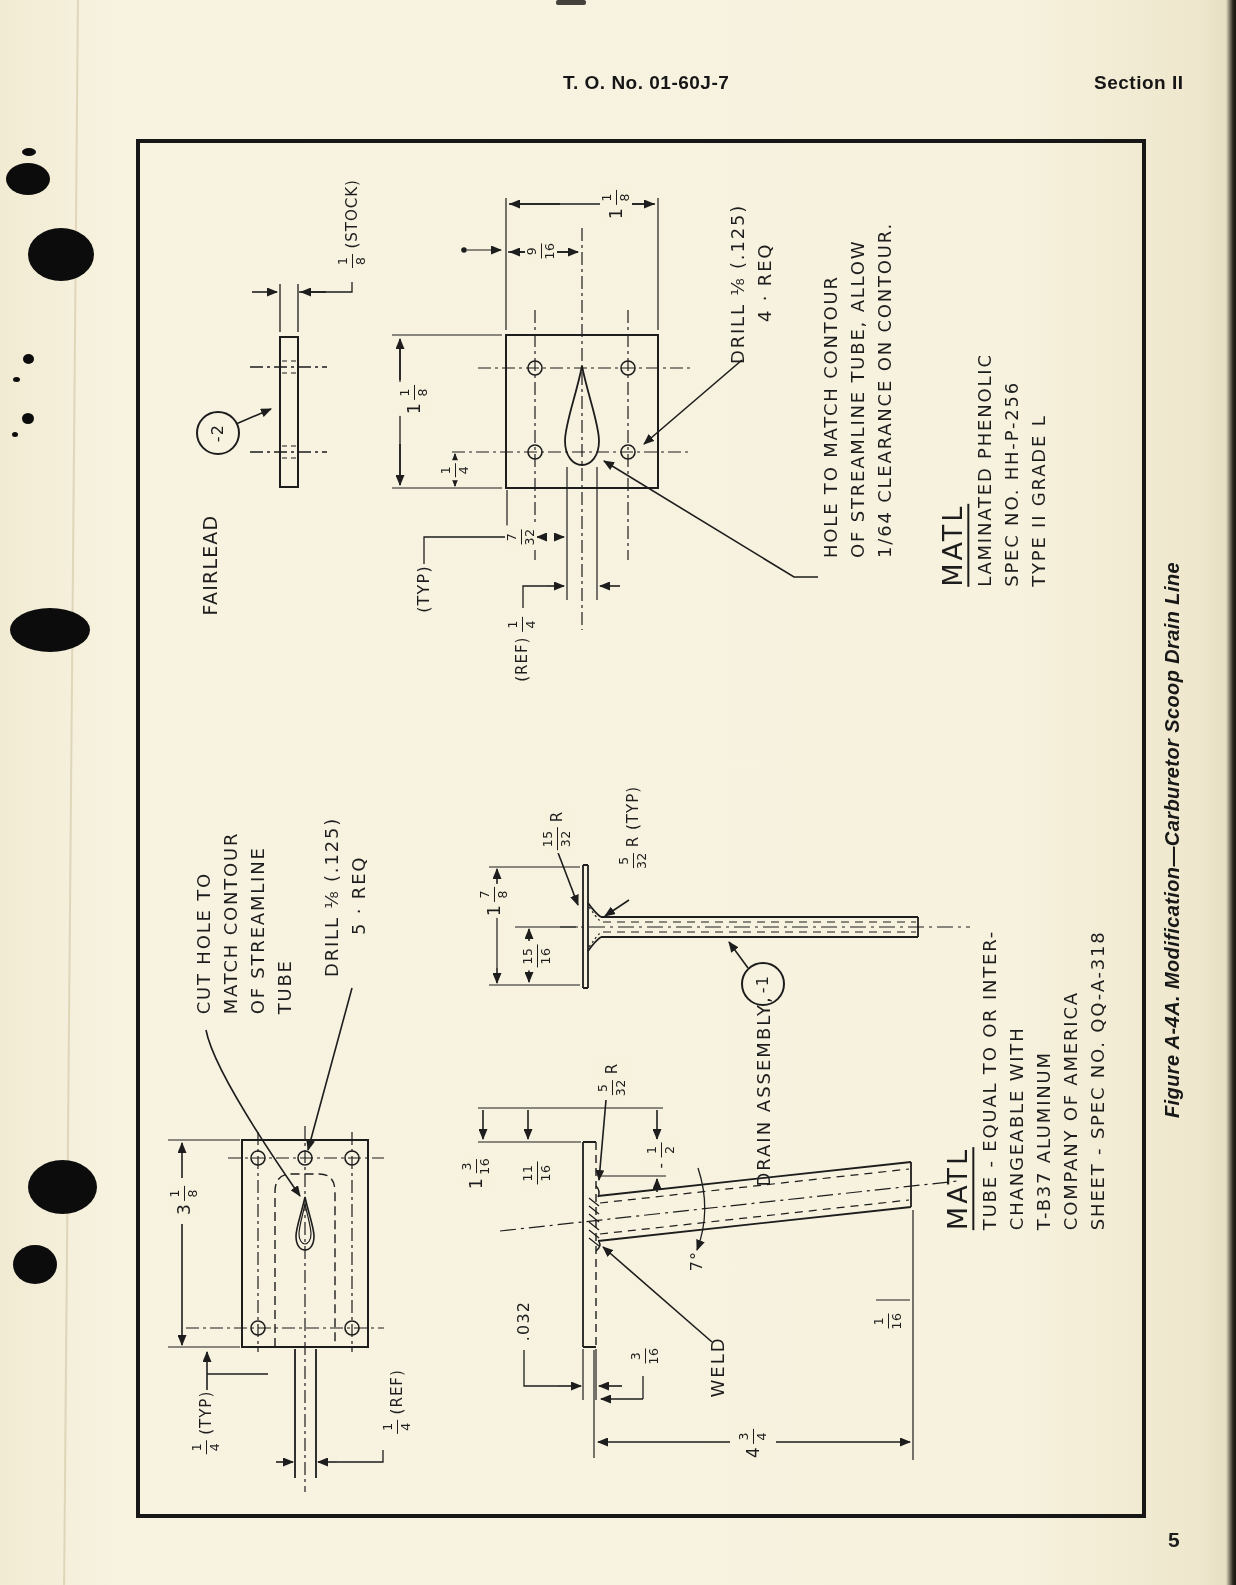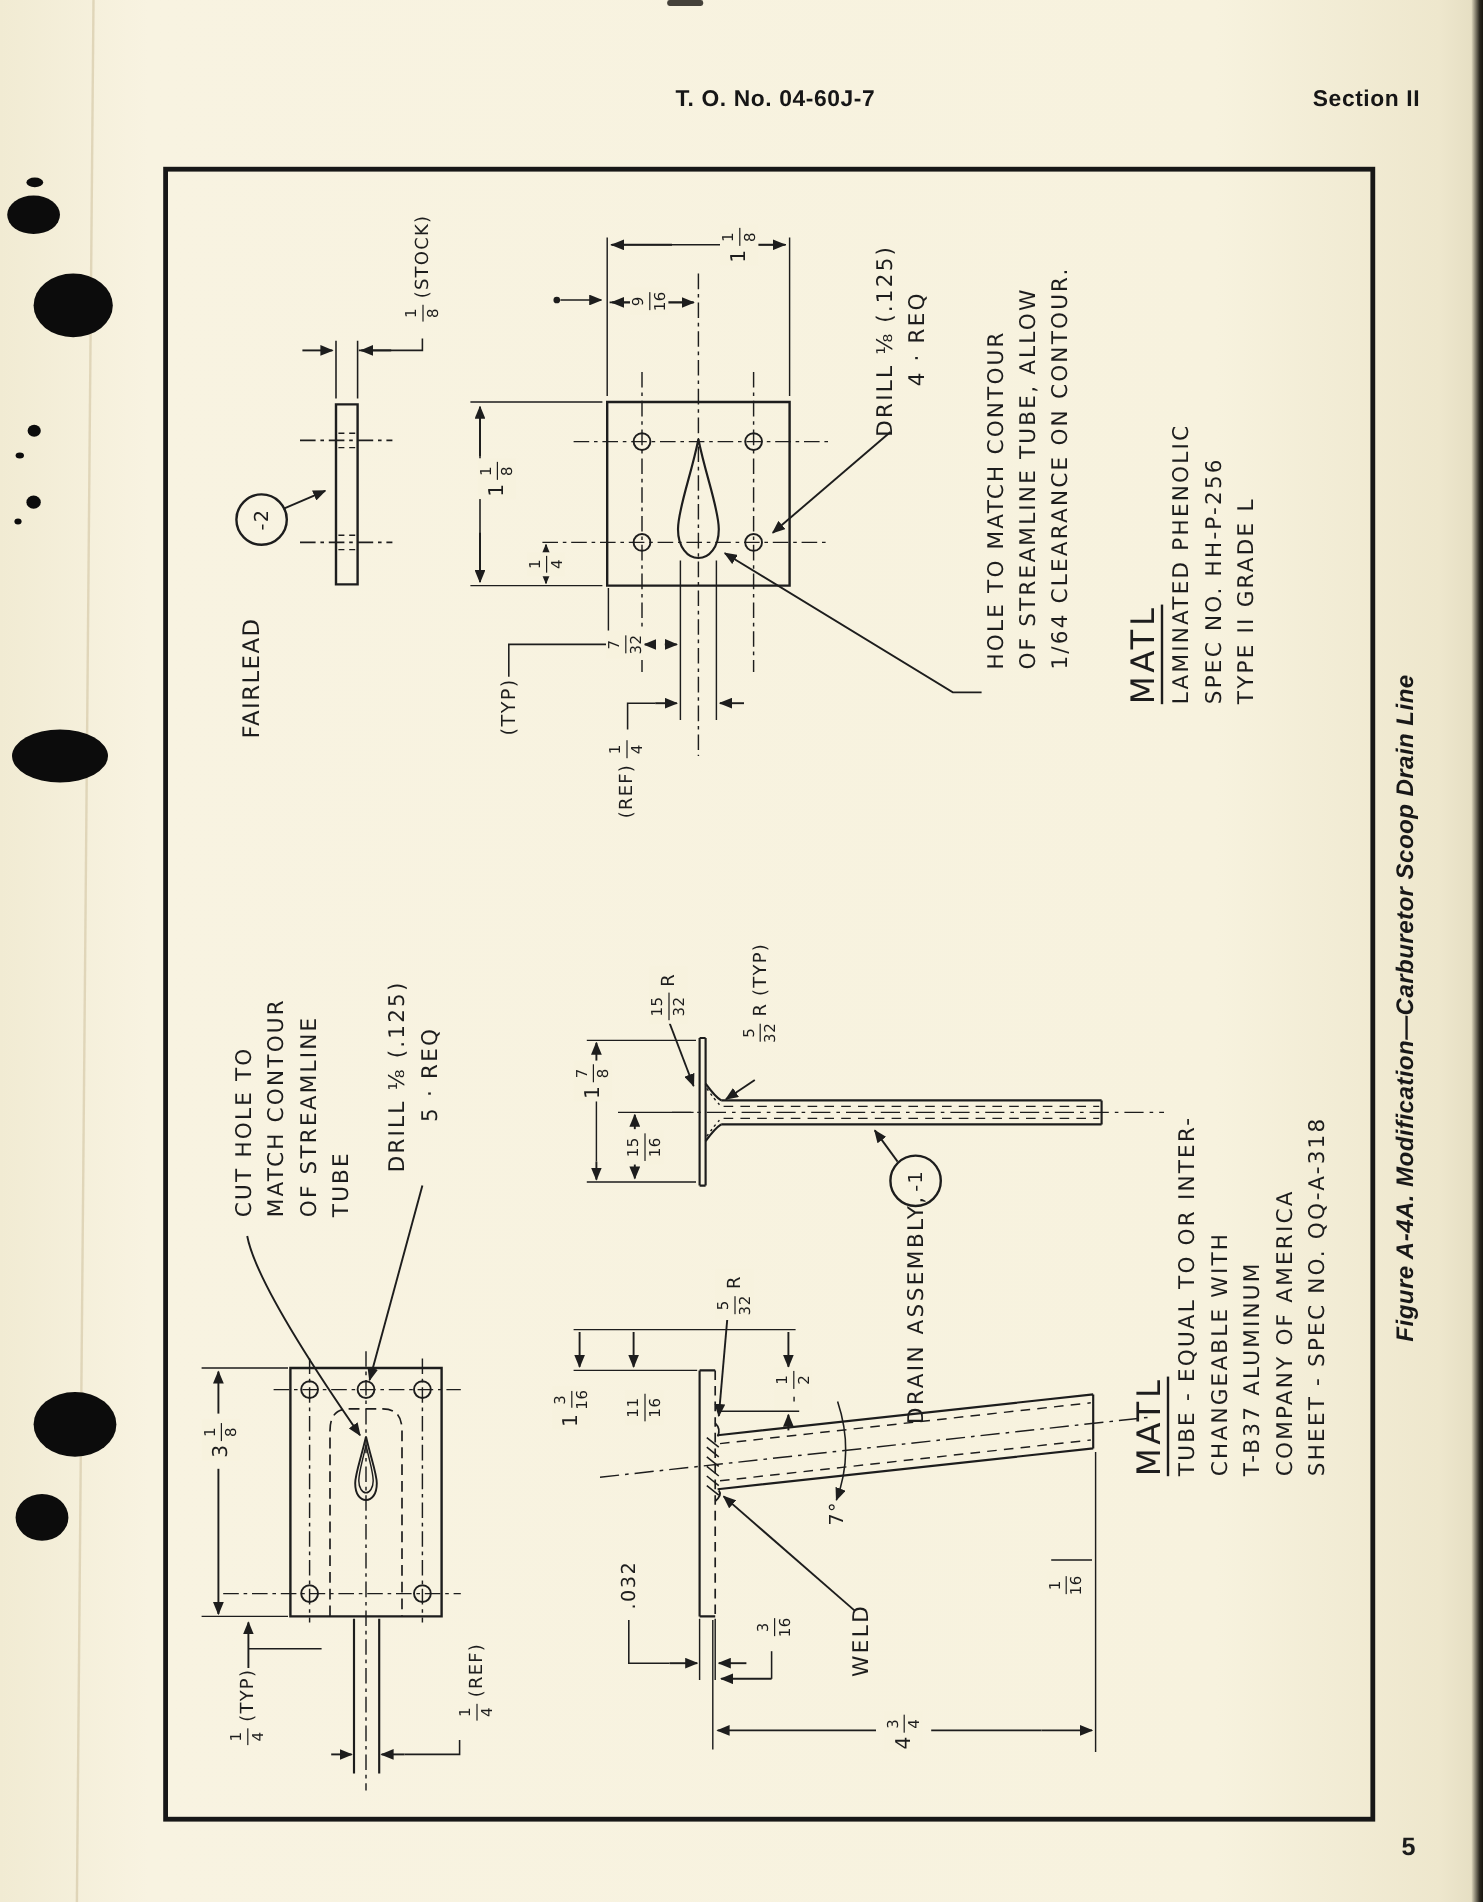--- a/index.html
+++ b/index.html
@@ -44,21 +44,21 @@
       font-size:20px;letter-spacing:.4px;color:#181818;}
   #page-num{position:absolute;font-family:"Liberation Sans",sans-serif;font-weight:bold;font-size:21px;}
   svg{position:absolute;left:0;top:0;}
   svg *{vector-effect:non-scaling-stroke;}
 </style>
 </head>
 <body>
 
 <div id="screen" class="noselect">
 
-  <div class="hdr" style="left:563px;top:72px;">T. O. No. 04-60J-7</div>
+  <div class="hdr" style="left:563px;top:72px;">T. O. No. 01-60J-7</div>
   <div class="hdr" style="left:1094px;top:72px;">Section II</div>
 
   <div id="frame"></div>
 
   <svg width="1236" height="1585" viewBox="0 0 1236 1585">
     <defs>
       <marker id="ah" markerWidth="11" markerHeight="9" refX="10" refY="4.5" orient="auto" markerUnits="userSpaceOnUse">
         <path d="M0,0 L11,4.5 L0,9 Z" fill="#1d1d1d"></path>
       </marker>
     </defs>

